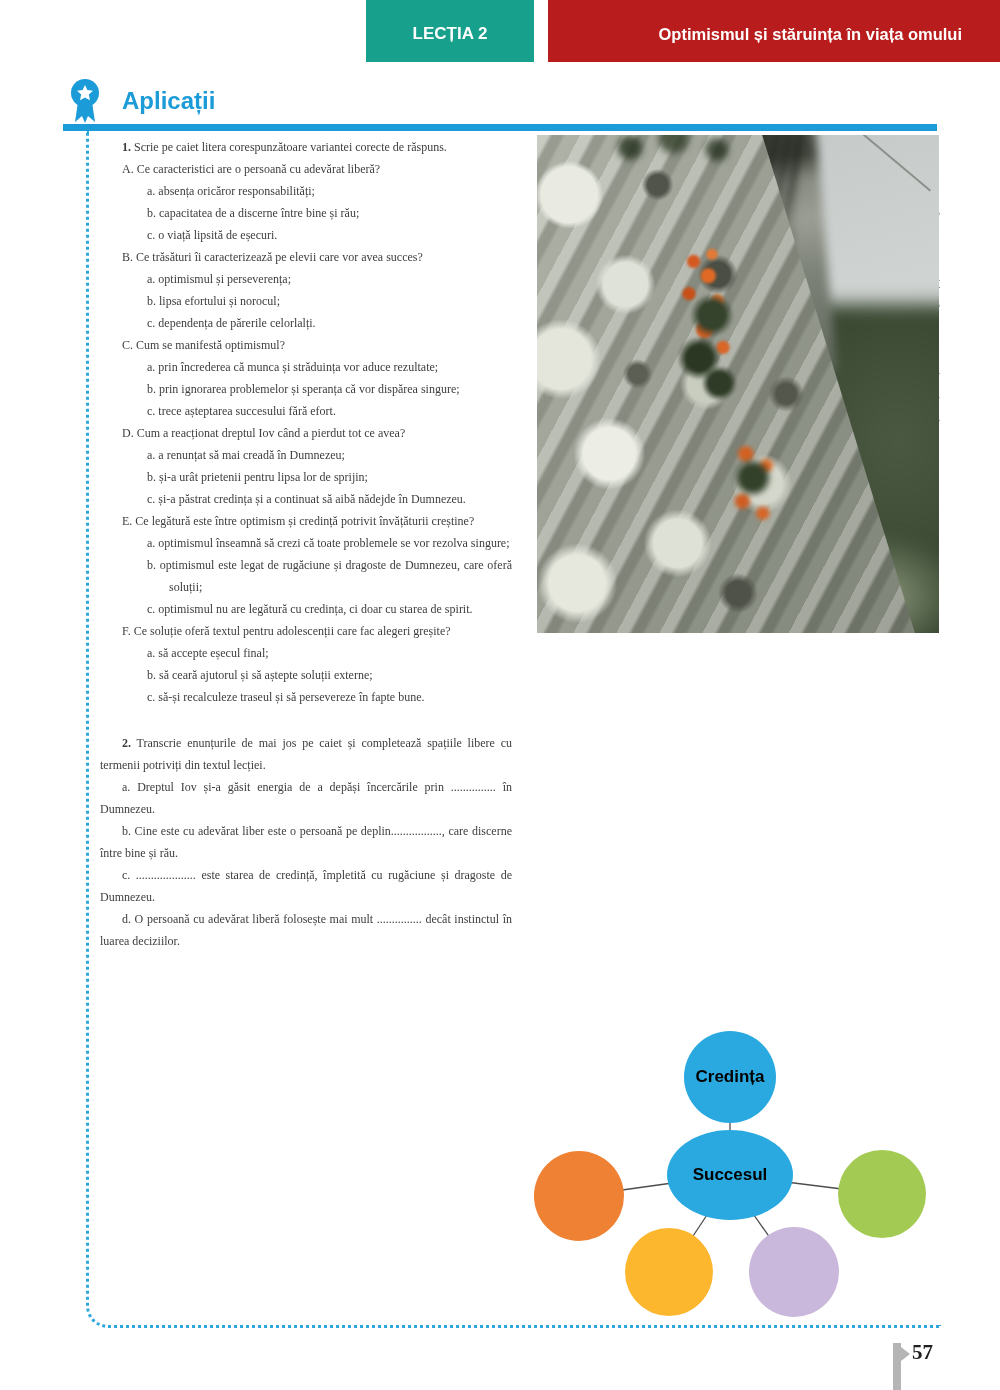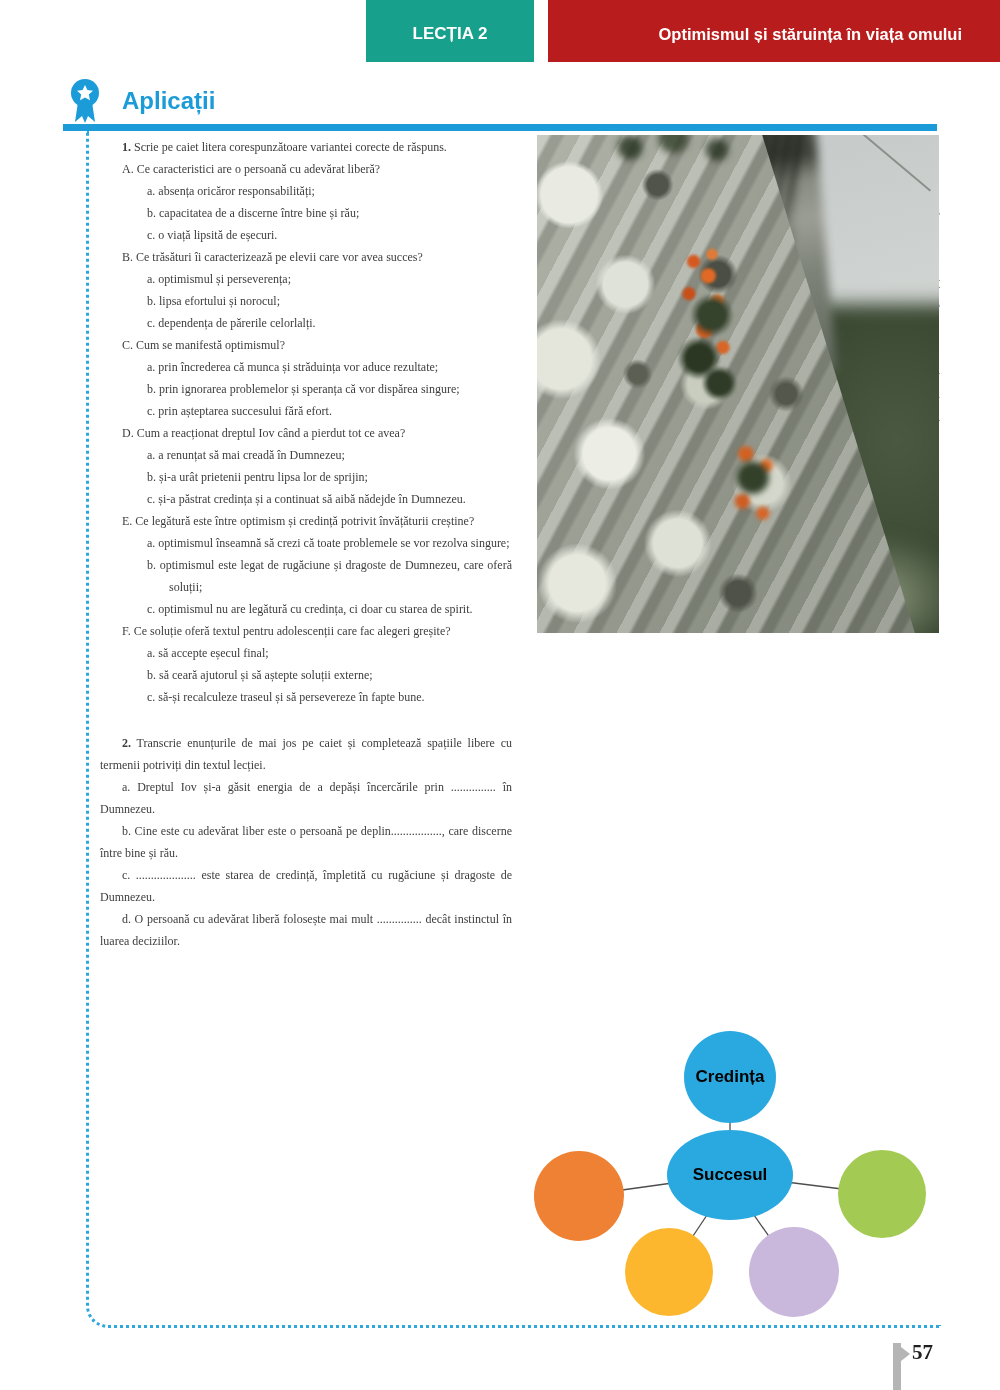--- a/index.html
+++ b/index.html
@@ -140,21 +140,21 @@
   <p class="opt">a. absența oricăror responsabilități;</p>
   <p class="opt">b. capacitatea de a discerne între bine și rău;</p>
   <p class="opt">c. o viață lipsită de eșecuri.</p>
   <p class="para">B. Ce trăsături îi caracterizează pe elevii care vor avea succes?</p>
   <p class="opt">a. optimismul și perseverența;</p>
   <p class="opt">b. lipsa efortului și norocul;</p>
   <p class="opt">c. dependența de părerile celorlalți.</p>
   <p class="para">C. Cum se manifestă optimismul?</p>
   <p class="opt">a. prin încrederea că munca și străduința vor aduce rezultate;</p>
   <p class="opt">b. prin ignorarea problemelor și speranța că vor dispărea singure;</p>
-  <p class="opt">c. prin așteptarea succesului fără efort.</p>
+  <p class="opt">c. trece așteptarea succesului fără efort.</p>
   <p class="para">D. Cum a reacționat dreptul Iov când a pierdut tot ce avea?</p>
   <p class="opt">a. a renunțat să mai creadă în Dumnezeu;</p>
   <p class="opt">b. și-a urât prietenii pentru lipsa lor de sprijin;</p>
   <p class="opt">c. și-a păstrat credința și a continuat să aibă nădejde în Dumnezeu.</p>
   <p class="para">E. Ce legătură este între optimism și credință potrivit învățăturii creștine?</p>
   <p class="opt">a. optimismul înseamnă să crezi că toate problemele se vor rezolva singure;</p>
   <p class="opt">b. optimismul este legat de rugăciune și dragoste de Dumnezeu, care oferă soluții;</p>
   <p class="opt">c. optimismul nu are legătură cu credința, ci doar cu starea de spirit.</p>
   <p class="para">F. Ce soluție oferă textul pentru adolescenții care fac alegeri greșite?</p>
   <p class="opt">a. să accepte eșecul final;</p>

